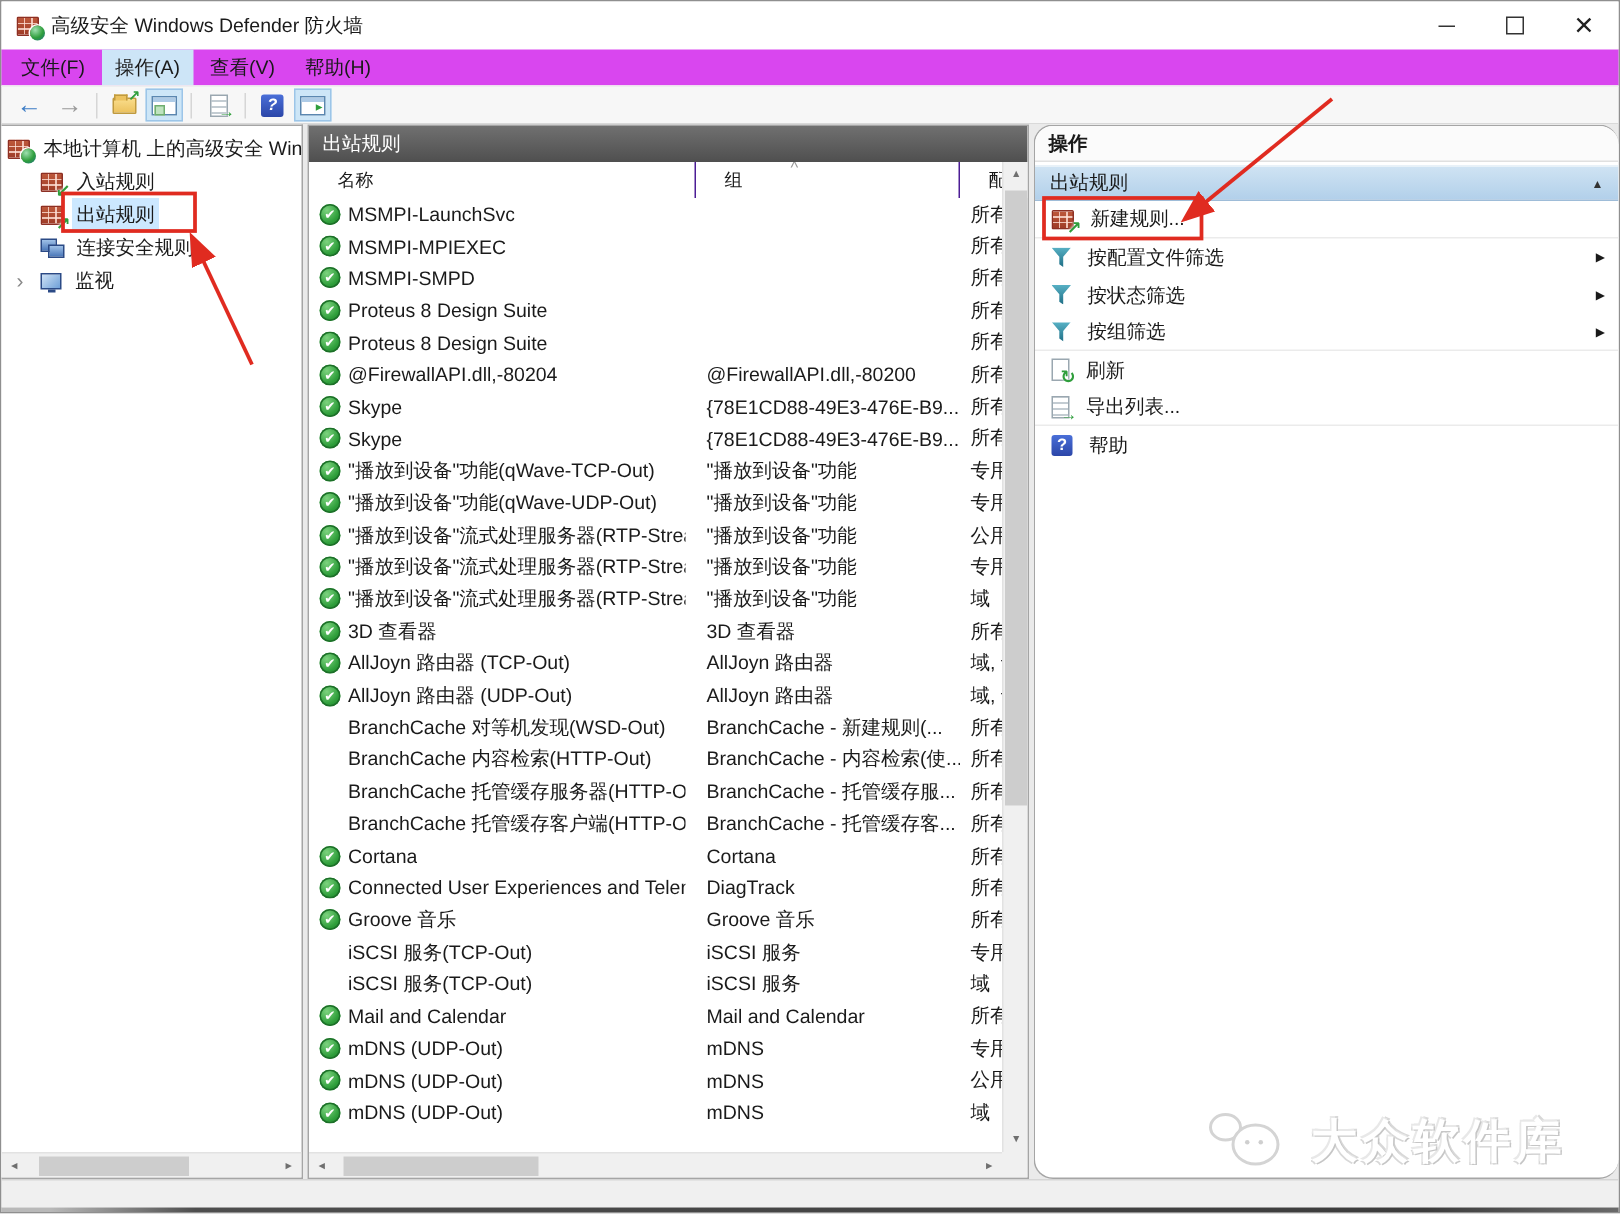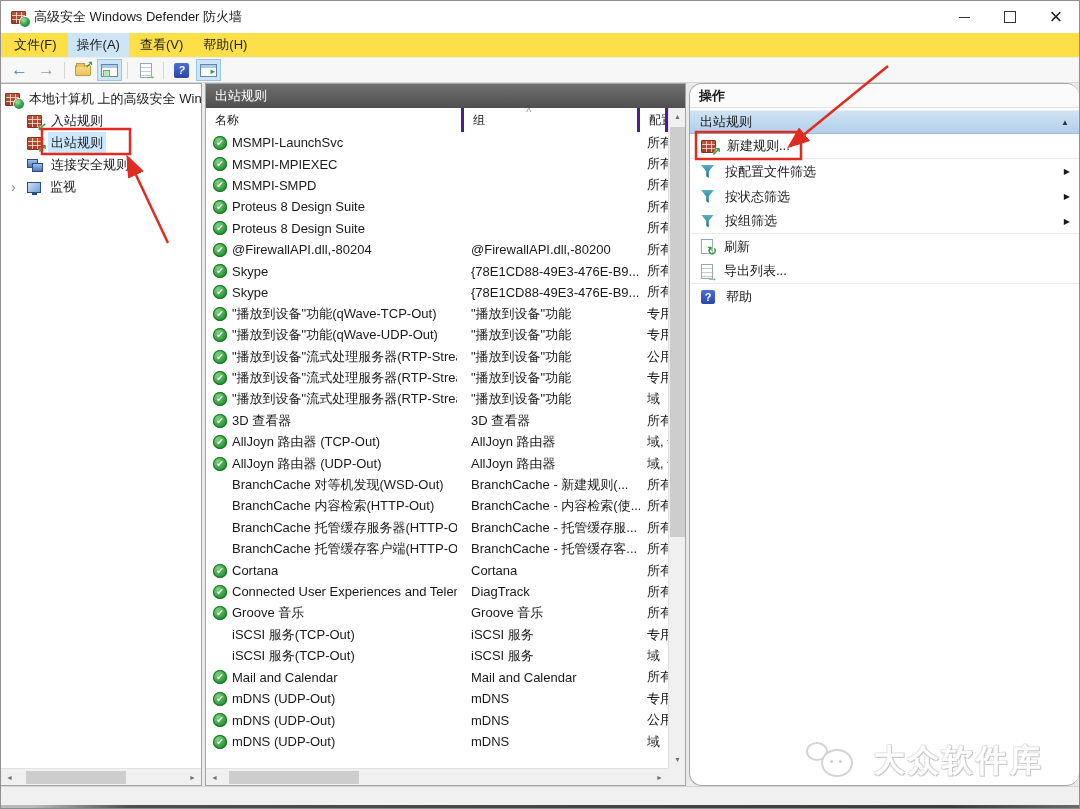--- a/index.html
+++ b/index.html
@@ -10,21 +10,21 @@
   
   .titlebar { height:32px; display:flex; align-items:center; background:#fff; flex:none;text-align:right; }
   .titlebar .app-title { font-size:13px; margin-left:8px; }
   .win-controls { margin-left:auto; display:flex; height:100%; }
   .win-btn { width:46px; height:100%; display:flex; align-items:center; justify-content:center; color:#333; font-size:15px; }
   .glyph-min::before { content:""; display:block; width:11px; height:1px; background:#333; }
   .glyph-max::before { content:""; display:block; width:10px; height:10px; border:1px solid #333; }
   .glyph-close::before { content:"×"; font-size:22px; line-height:1; color:#222; }
 
   
-  .menubar { height:24px; display:flex; align-items:center; padding-left:4px; font-size:13px; background:#fde047; flex:none; }
+  .menubar { height:24px; display:flex; align-items:center; padding-left:4px; font-size:13px; background:#d946ef; flex:none; }
   .menu-item { padding:3px 9px; margin-right:2px; }
   .menu-item.active { background:#cde5f7; }
 
   
   .toolbar { height:26px; background:#f7f7f7; border-top:1px solid #eee; border-bottom:1px solid #d9d9d9; display:flex; align-items:center; padding-left:5px; flex:none; }
   .tb-el { width:25px; height:22px; display:inline-flex; align-items:center; justify-content:center; border:1px solid transparent; margin:0 1px; position:relative; }
   .tb-el.hl { background:#cde6f7; border-color:#9cc5e8; }
   .tb-el.ic-sep { width:1px; height:17px; background:#d6d6d6; border:none; margin:0 4px; }
   .tbi { display:block; position:relative; }
   .ic-back .tbi::before { content:"←"; color:#3f7ec6; font-size:17px; font-weight:bold; }
@@ -75,21 +75,21 @@
   .ic-connsec { display:inline-block; width:15px; height:13px; position:relative; }
   .ic-connsec::before, .ic-connsec::after { content:""; position:absolute; width:9px; height:7px; background:linear-gradient(#9fc1e8,#4a77b8); border:1px solid #2b4a86; }
   .ic-connsec::before { left:0; top:0; }
   .ic-connsec::after { right:-1px; bottom:0; }
   .ic-monitor { display:inline-block; width:14px; height:11px; border:1px solid #2b4a86; background:linear-gradient(135deg,#cfe2f5,#6fa0d8); position:relative; }
   .ic-monitor::after { content:""; position:absolute; left:4px; bottom:-3px; width:5px; height:2px; background:#2b4a86; }
 
   
   .rp-header { height:24px; background:linear-gradient(#707070,#4f4f4f); color:#fff; font-size:13px; display:flex; align-items:center; padding-left:9px; }
   .colhead { height:24px; display:flex; font-size:12px; color:#1a1a1a; padding-right:17px; background:#fff; }
-  .col { display:flex; align-items:center; padding:0 9px; border-right:3px solid #4c1d95; position:relative; white-space:nowrap; overflow:hidden; }
+  .col { display:flex; align-items:center; padding:0 19px; border-right:1px solid #4c1d95; position:relative; white-space:nowrap; overflow:hidden; }
   .col.c-name { width:258px; flex:none; }
   .col.c-group { width:176px; flex:none; }
   .col.c-profile { flex:1; }
   .col.c-group::before { content:"^"; position:absolute; top:-2px; left:36%; font-size:11px; color:#999; }
   .rows { position:absolute; top:48px; bottom:17px; left:0; right:0; overflow:hidden; font-size:13px; padding-right:17px; }
   .rrow { height:21.4px; display:flex; align-items:center; white-space:nowrap; }
   .cell { padding:0 7px; overflow:hidden; flex:none; }
   .cell.c-name { width:258px; display:flex; align-items:center; gap:5px; }
   .cell.c-name .nm { overflow:hidden; white-space:nowrap; }
   .cell.c-group { width:176px; }

